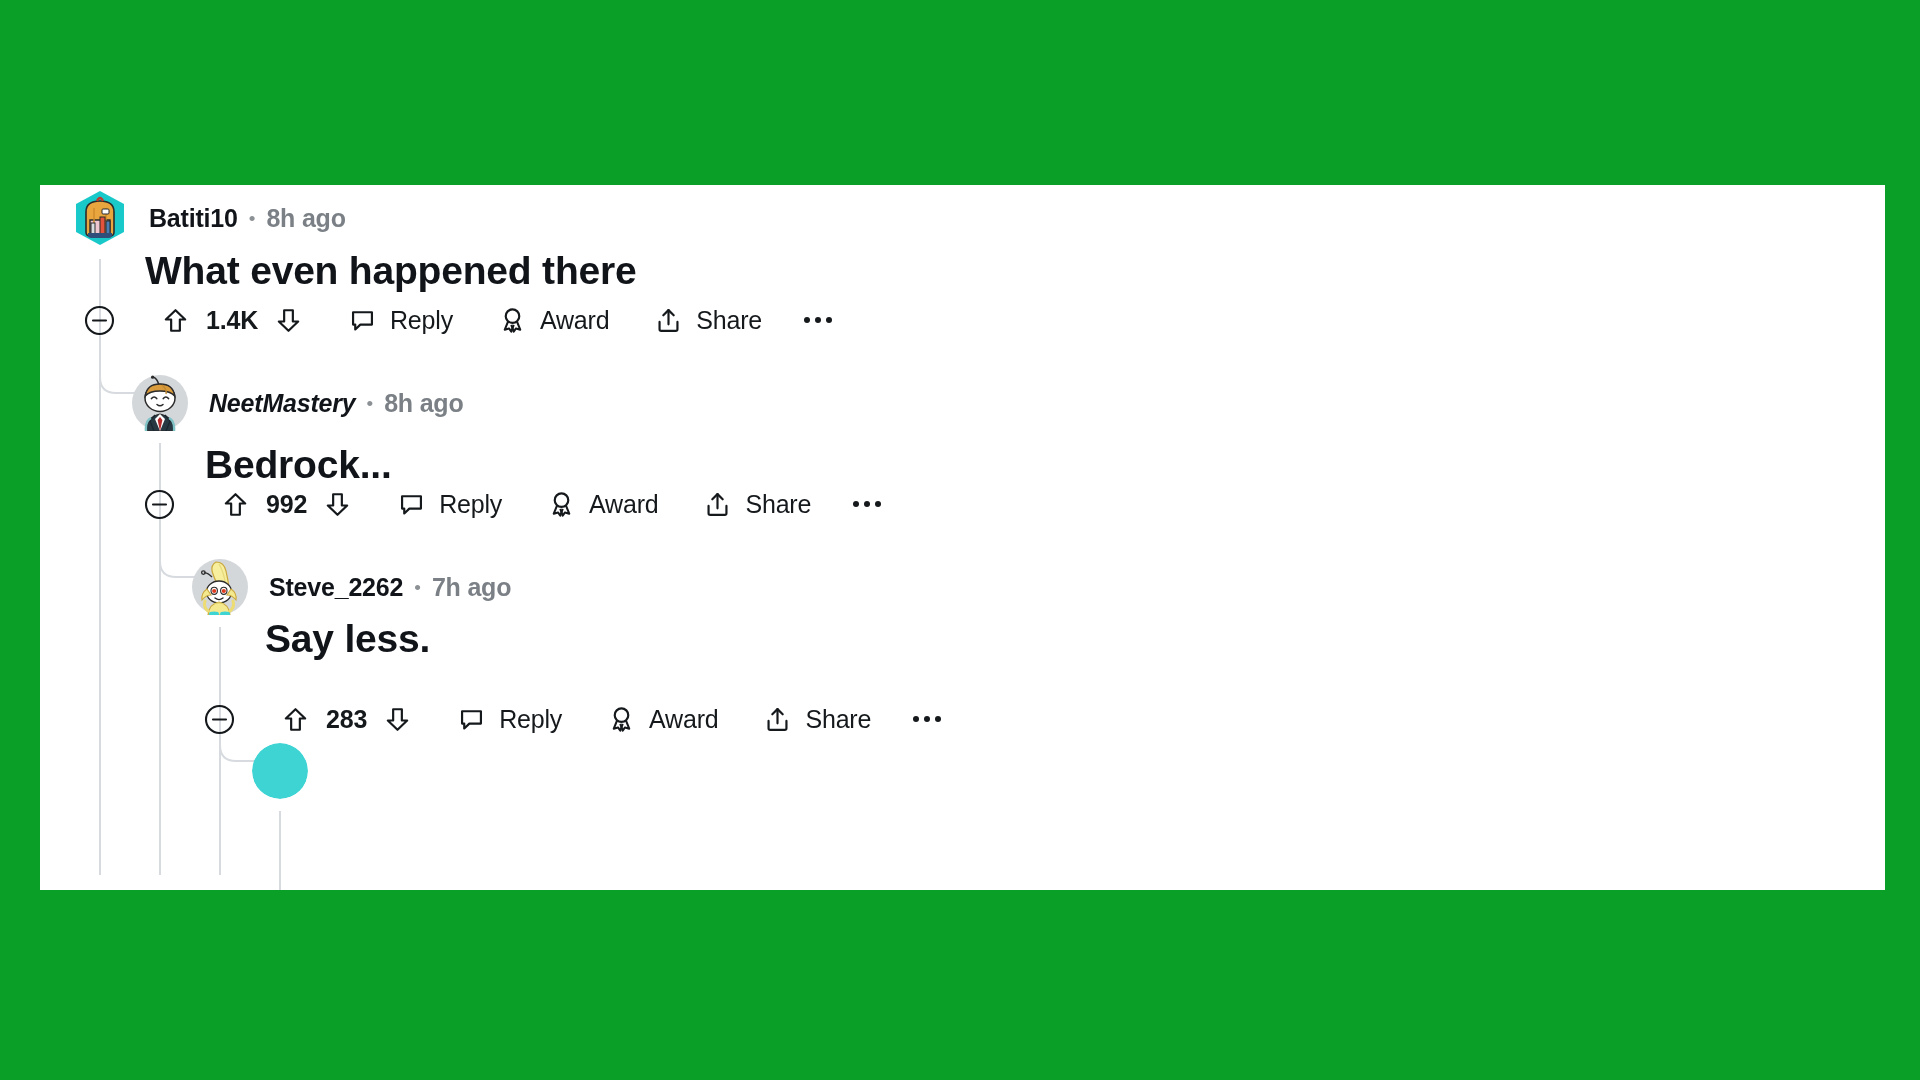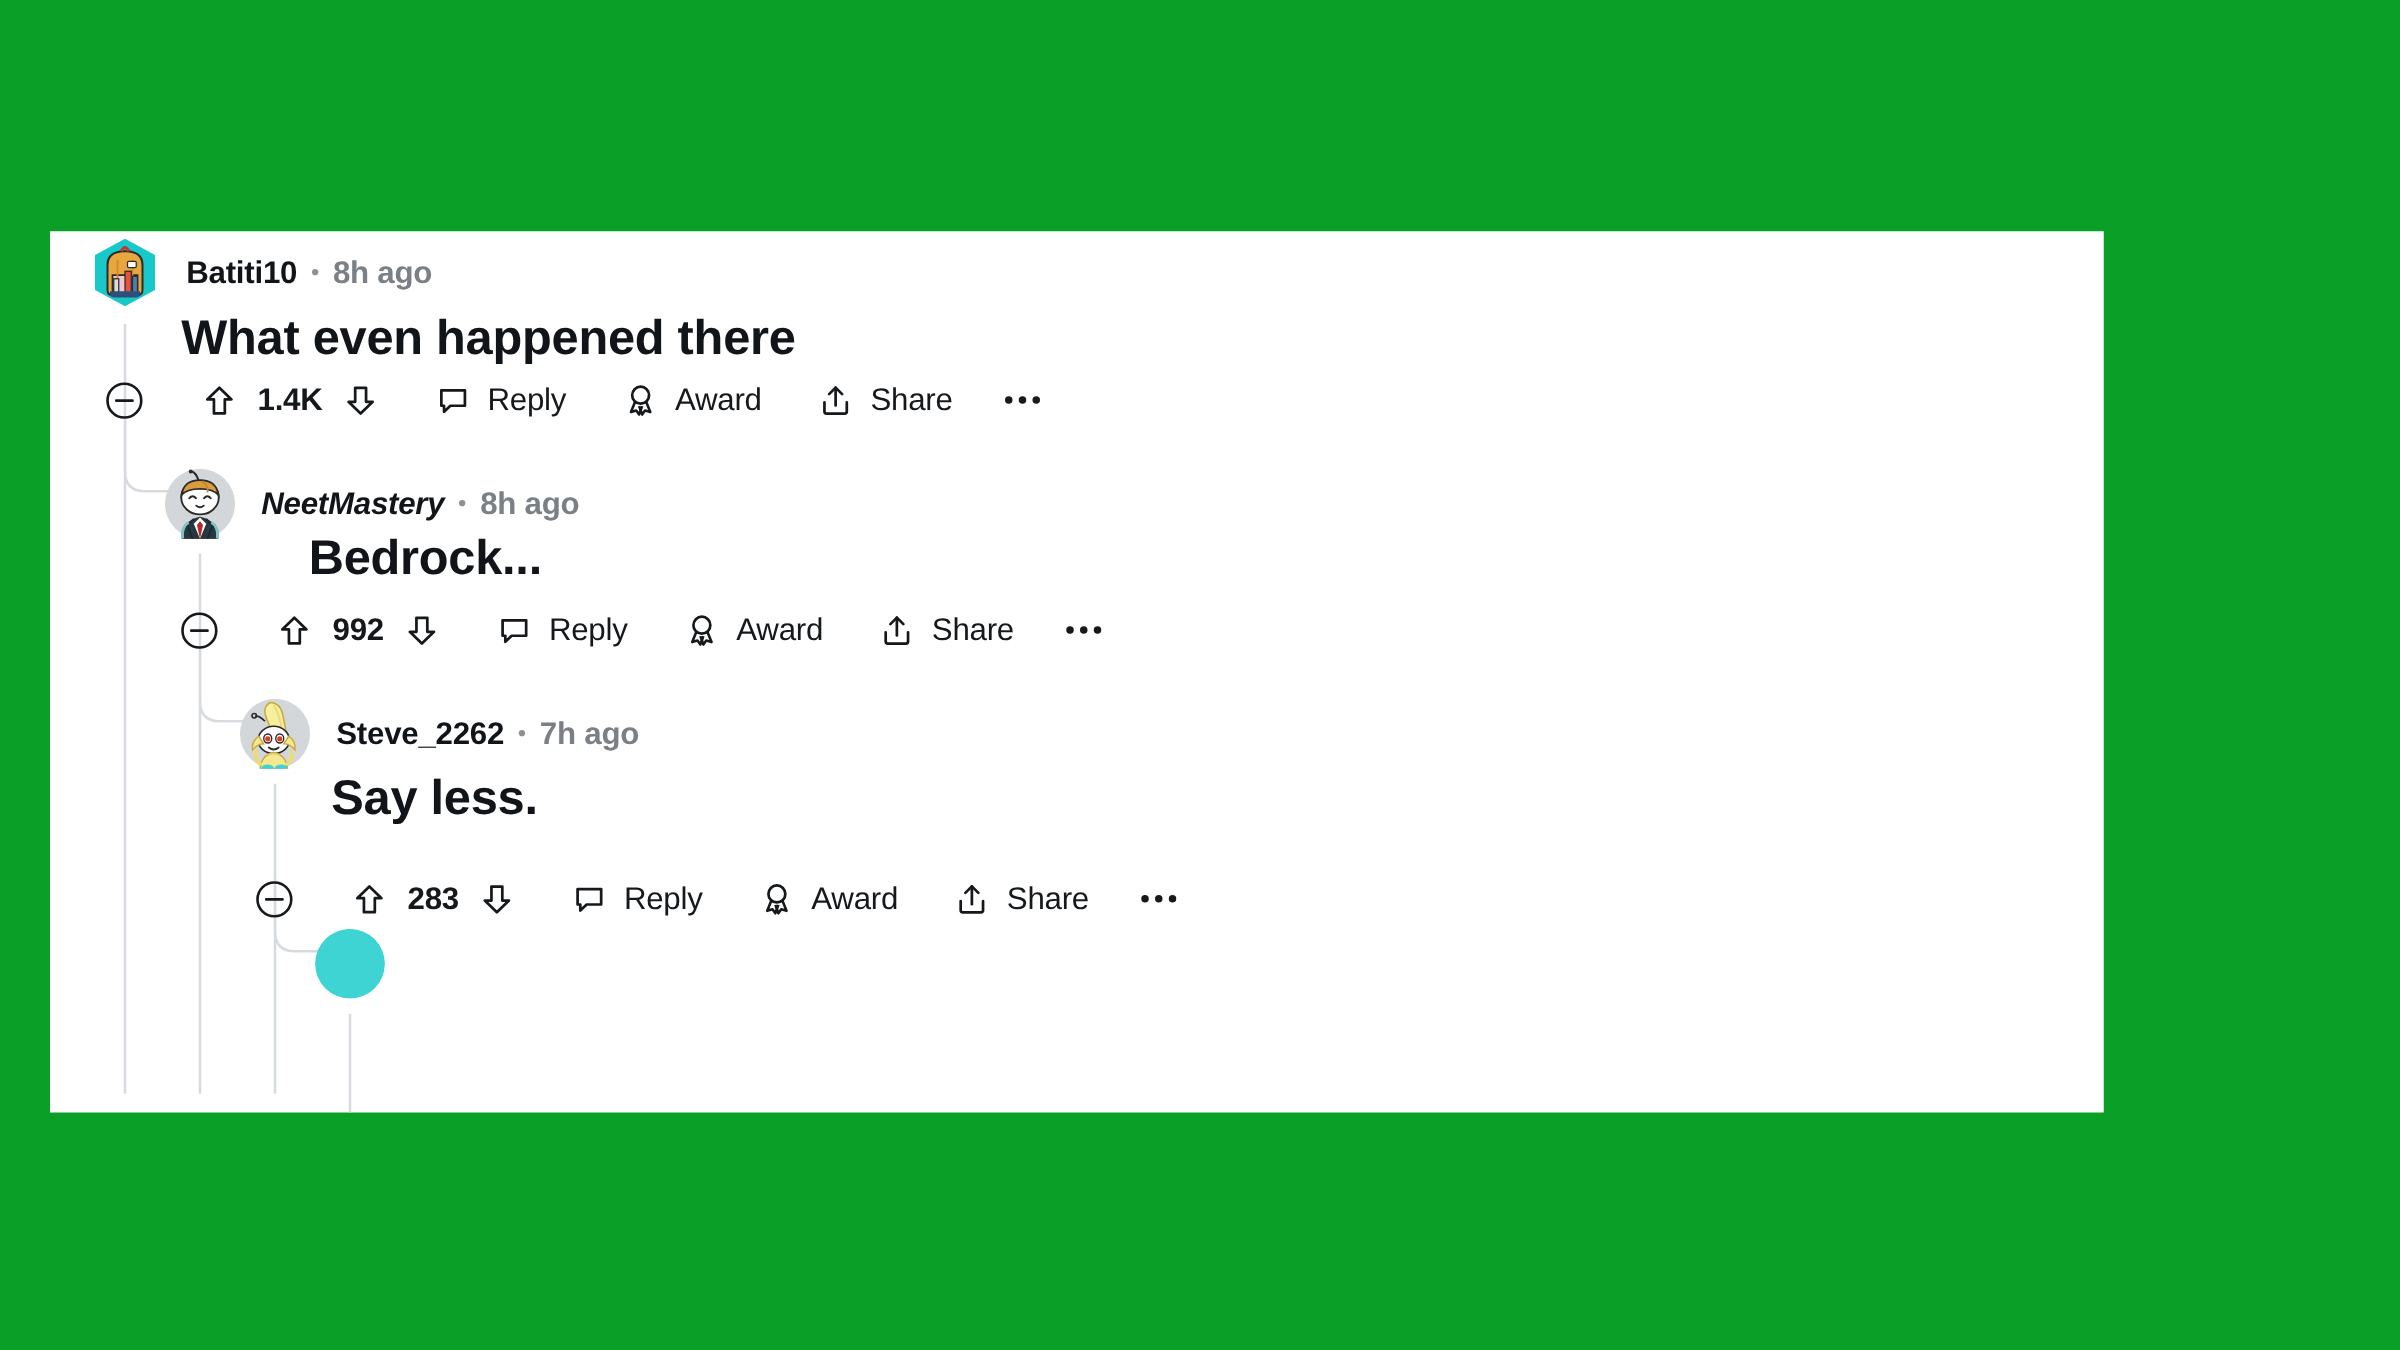--- a/index.html
+++ b/index.html
@@ -17,25 +17,24 @@
     width: 1920px;
     height: 1080px;
     background: #0aa028;
   }
 
   
   #card {
     position: absolute;
     left: 40px;
     top: 185px;
-    width: 1603px;
+    width: 1845px;
     height: 705px;
     background: #ffffff;
     overflow: hidden;
-    padding-left: 40px;
   }
 
   
   .comment {
     position: absolute;
     left: 0;
     top: 0;
   }
 
   
@@ -326,21 +325,21 @@
 
             <path d="M14 56 q-1 -10 5 -13" stroke="#7fc3c7" stroke-width="2.4" fill="none"></path>
             <path d="M42 56 q1 -10 -5 -13" stroke="#7fc3c7" stroke-width="2.4" fill="none"></path>
           </svg>
         </div>
         <span class="c-name" style="margin-left:21px;font-style:italic;">NeetMastery</span>
         <span class="c-dot">•</span>
         <span class="c-time">8h ago</span>
       </div>
 
-      <div class="c-body" style="left:165px; top:240px;margin-left:42px;">Bedrock...</div>
+      <div class="c-body" style="left:165px; top:258px;">Bedrock...</div>
 
       <div class="c-actions" style="left:103px; top:297px;">
 
         <div class="act">
           <svg width="33" height="33" viewBox="0 0 33 33" fill="none">
             <circle cx="16.5" cy="16.5" r="13.5" stroke="#15191c" stroke-width="2.1"></circle>
             <line x1="10" y1="16.5" x2="23" y2="16.5" stroke="#15191c" stroke-width="2.1" stroke-linecap="round"></line>
           </svg>
         </div>
 

